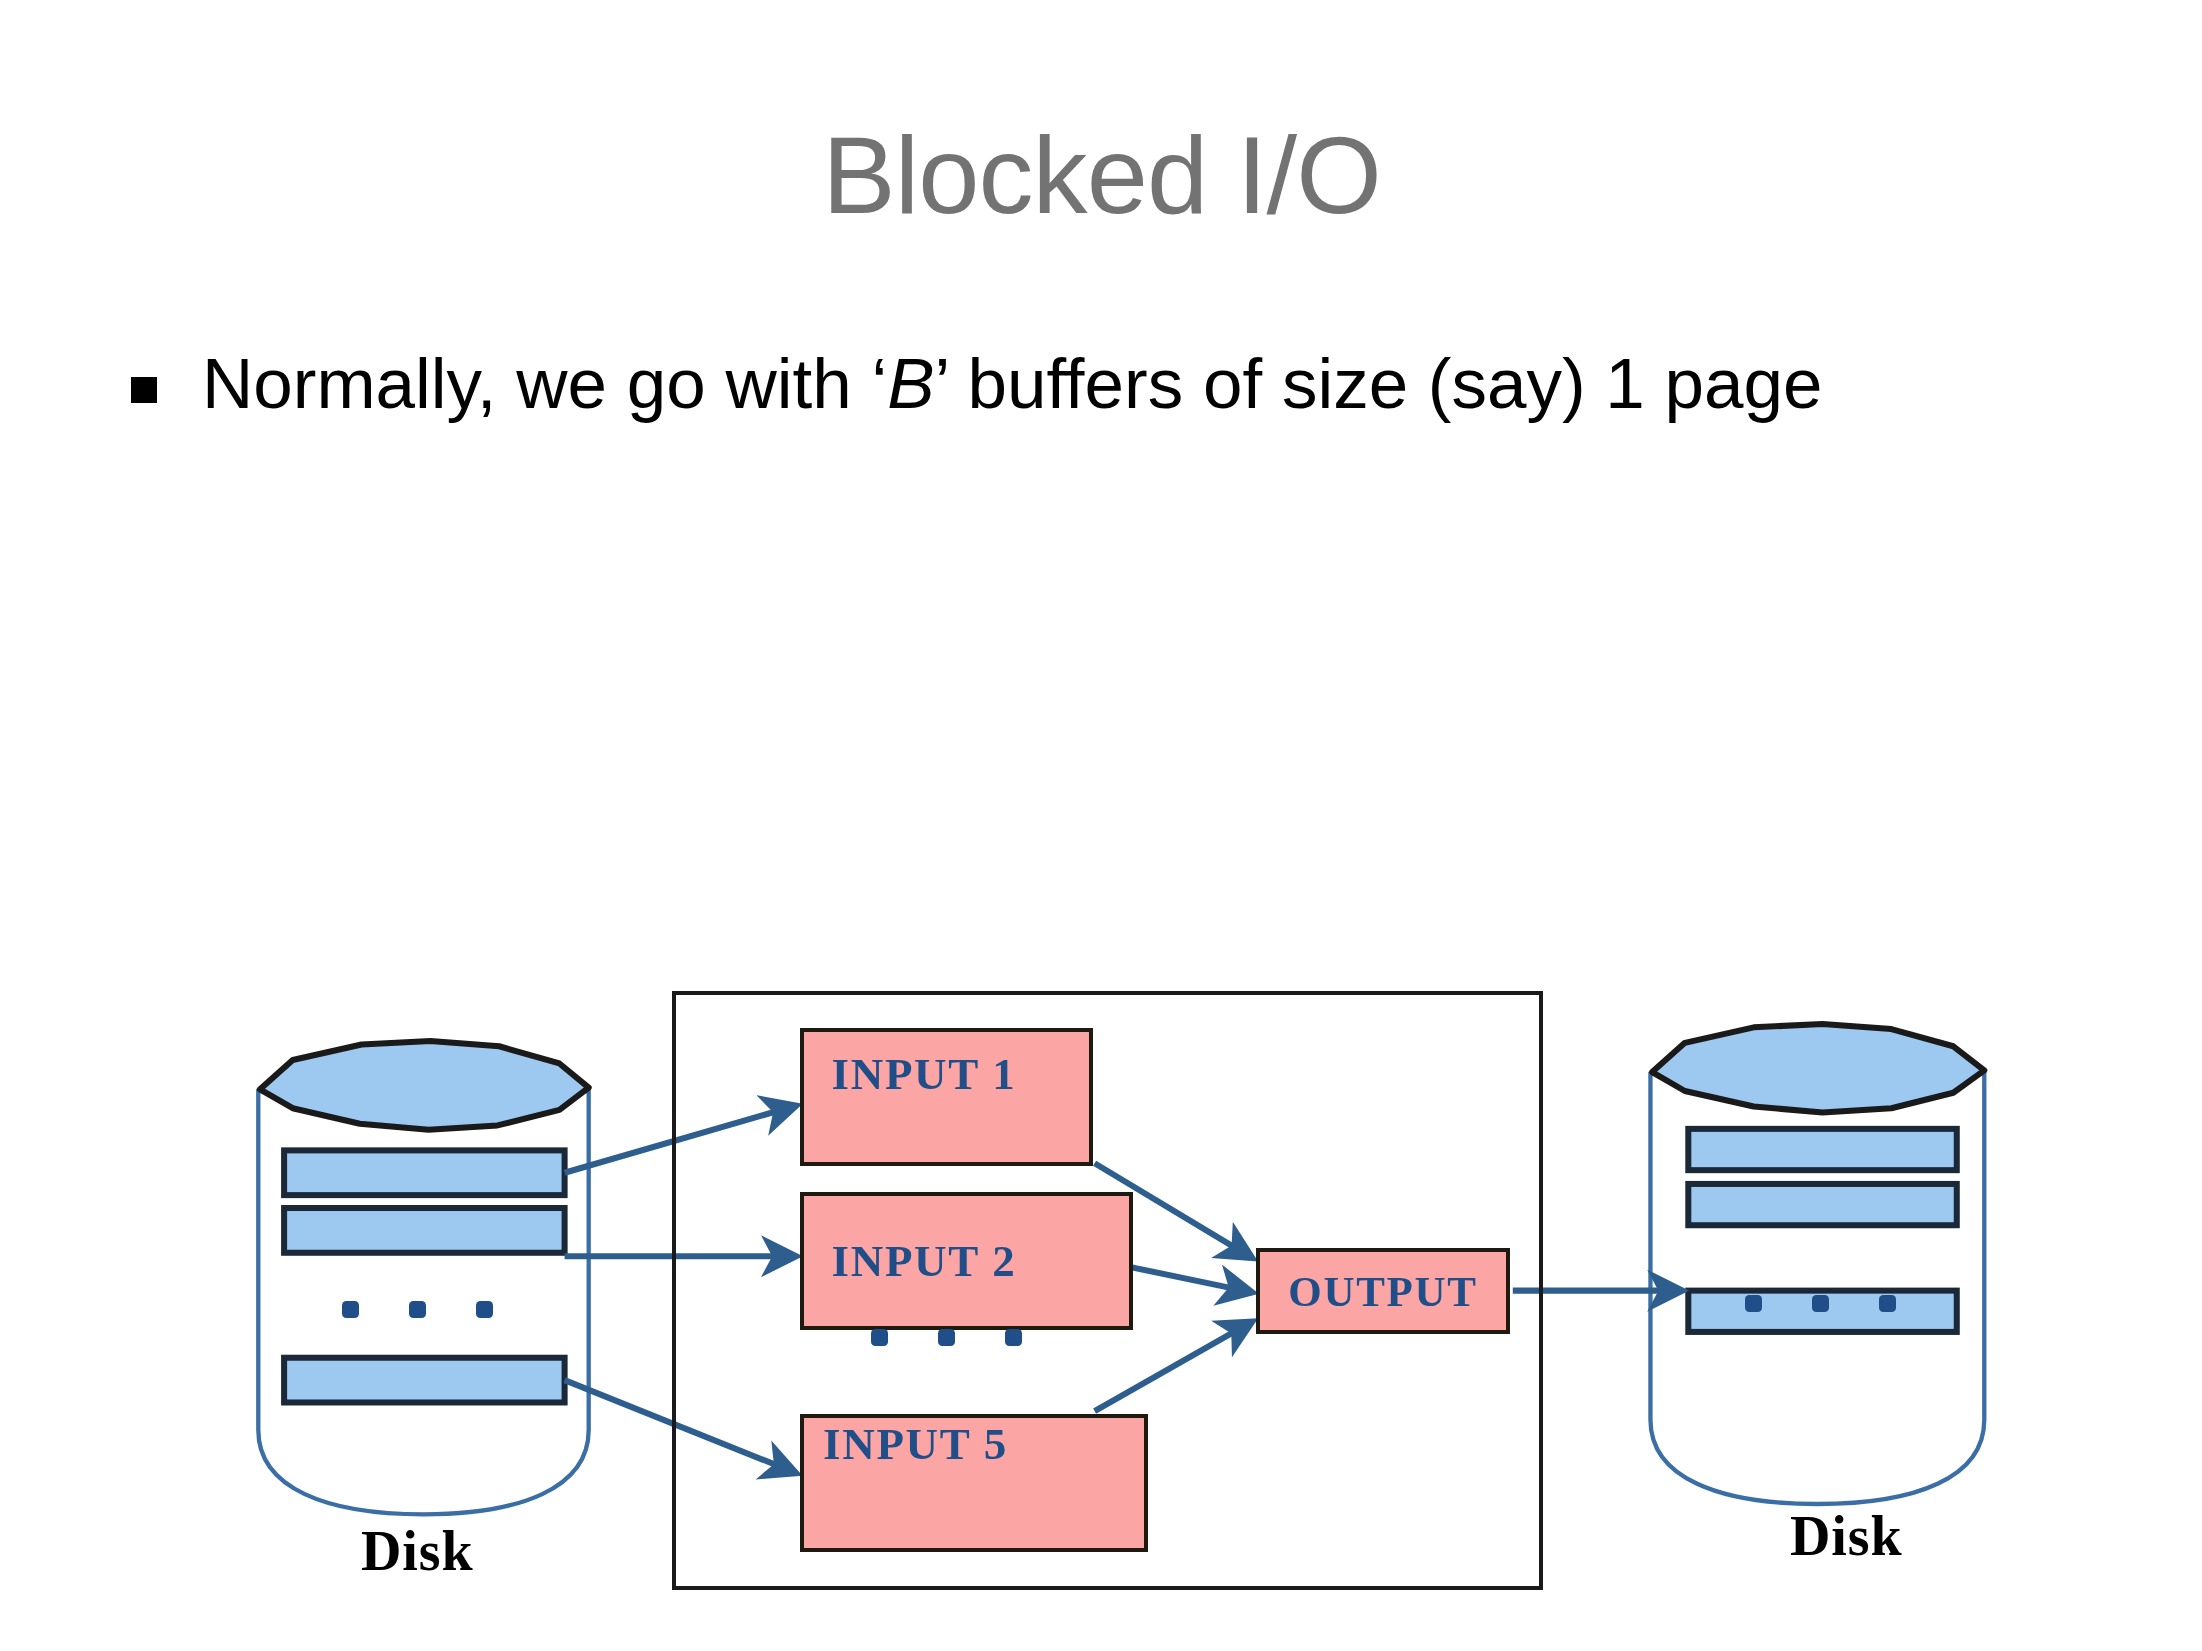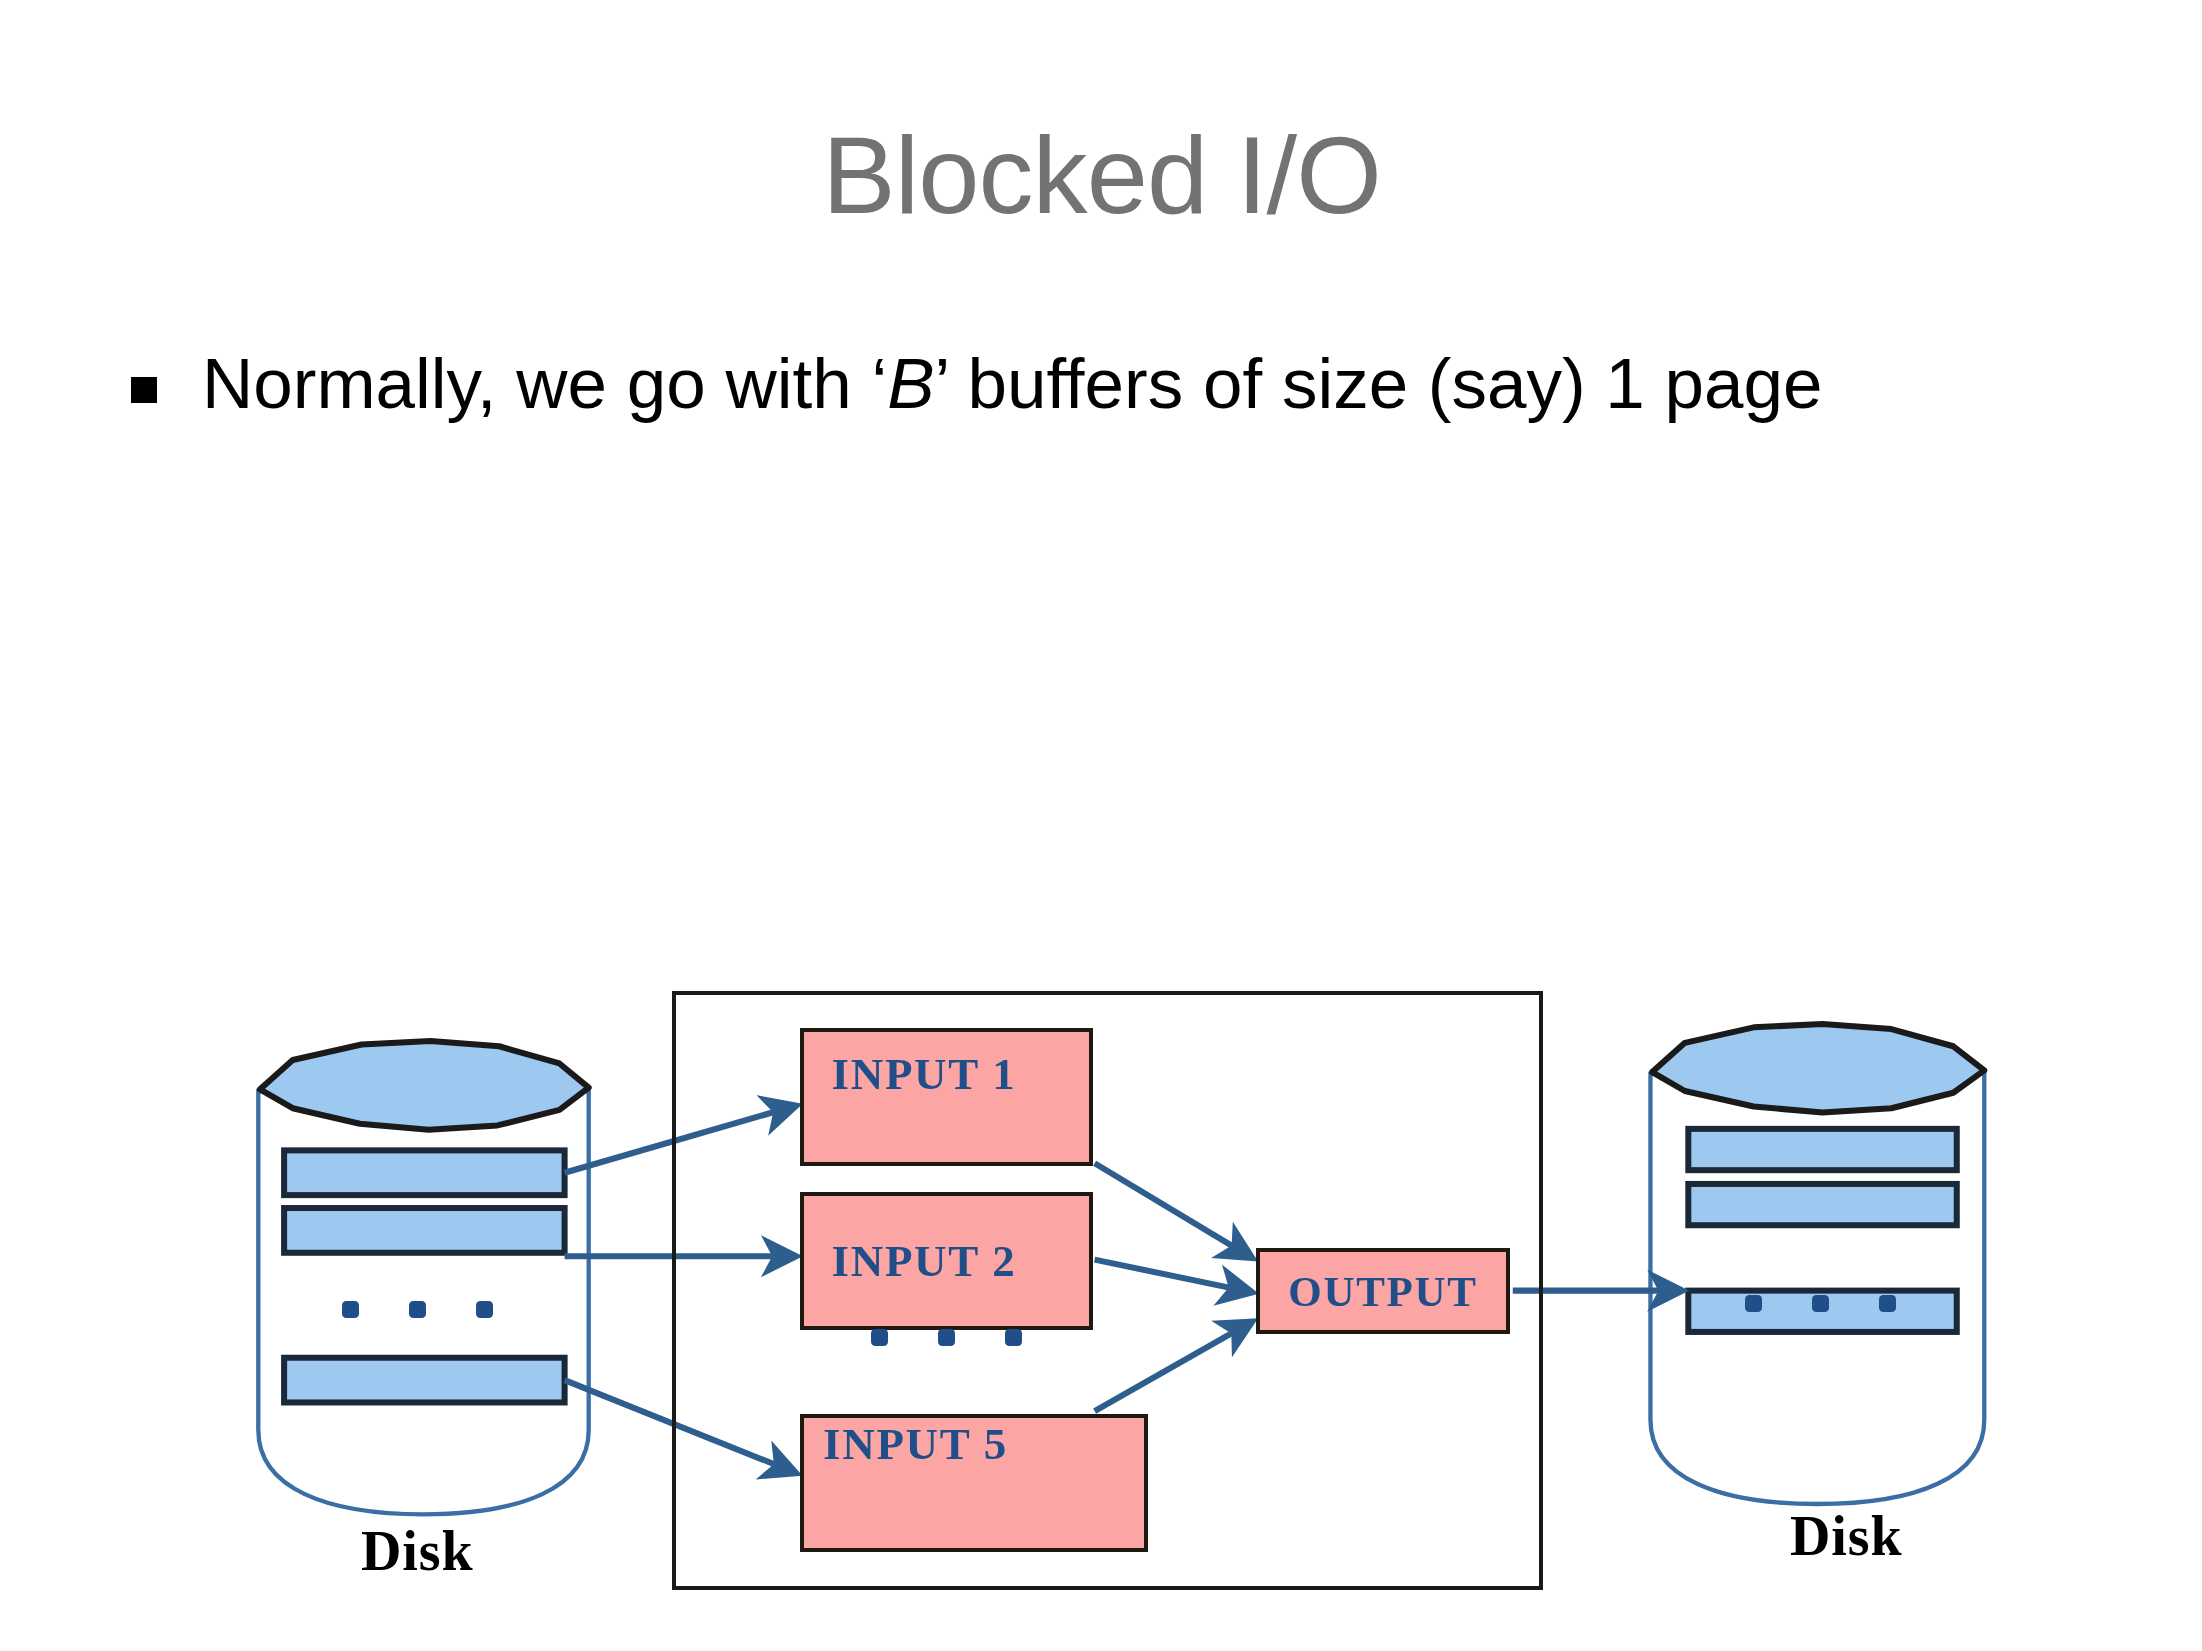--- a/index.html
+++ b/index.html
@@ -108,21 +108,21 @@
 
   #input1 {
     left: 800px; top: 1028px; width: 293px; height: 138px;
     align-items: flex-start;
     justify-content: flex-start;
     padding: 15.5px 0 0 27.5px;
   }
   #input1 .buf-label { font-size: 45px; }
 
   #input2 {
-    left: 800px; top: 1192px; width: 293px; height: 138px;
+    left: 800px; top: 1192px; width: 333px; height: 138px;
     align-items: center;
     justify-content: flex-start;
     padding-left: 27.5px;
   }
   #input2 .buf-label { font-size: 45px; }
 
   #input5 {
     left: 800px; top: 1414px; width: 348px; height: 138px;
     align-items: flex-start;
     justify-content: flex-start;

